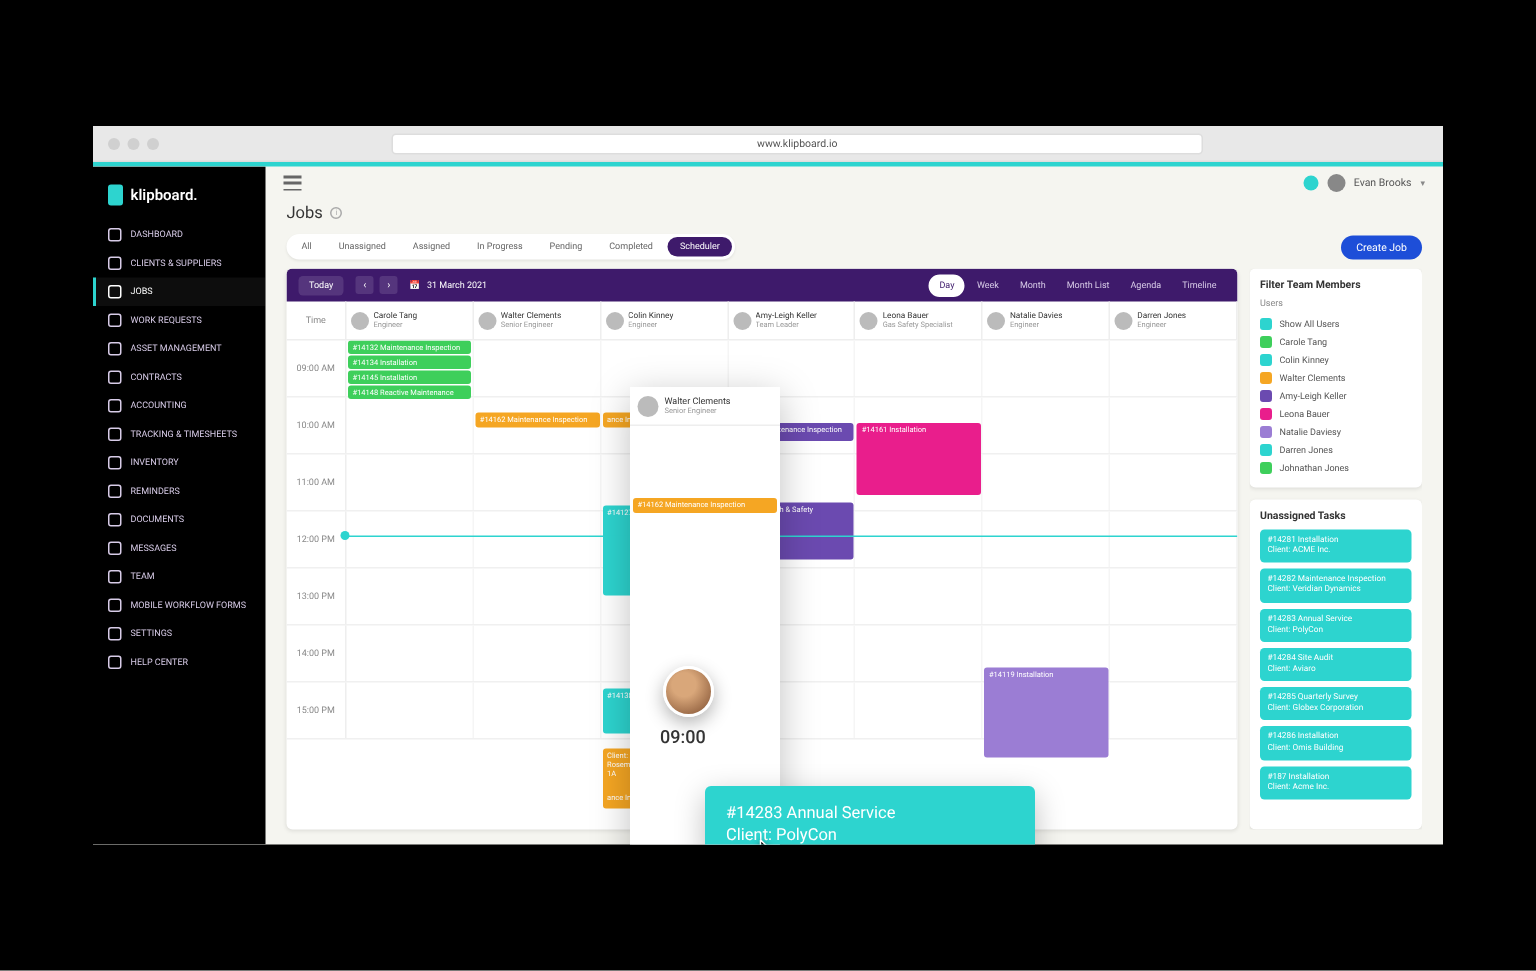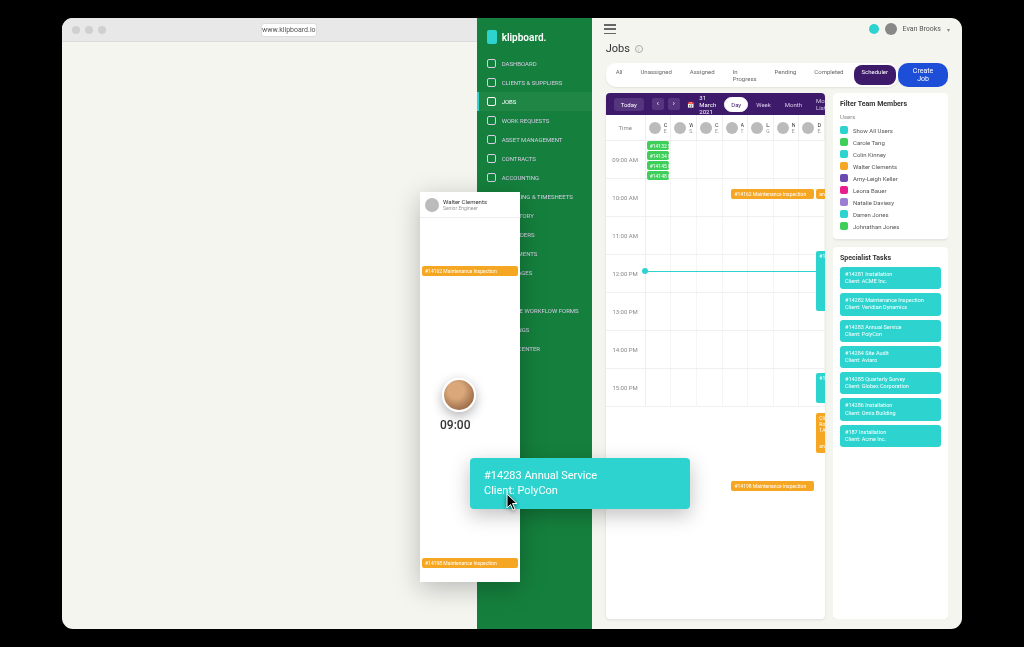--- a/index.html
+++ b/index.html
@@ -1,23 +1,23 @@
 <!DOCTYPE html>
 <html><head>
 <meta charset="utf-8">
 <style>
 * { margin: 0; padding: 0; box-sizing: border-box; font-family: -apple-system, BlinkMacSystemFont, "Segoe UI", Roboto, sans-serif; }
 body { background: #000; display: flex; align-items: center; justify-content: center; height: 647px; width: 1024px; overflow: hidden; }
-.window { width: 900px; height: 611px; background: #f5f5f0; border-radius: 11px; overflow: hidden; display: flex; box-shadow: 0 10px 40px rgba(0,0,0,.4); position: relative; }
+.window { width: 900px; height: 479px; background: #f5f5f0; border-radius: 0; overflow: hidden; display: flex; flex-direction: column; box-shadow: 0 10px 40px rgba(0,0,0,.4); position: relative; }
 .titlebar { height: 24px; background: #e8e8e8; display: flex; align-items: center; padding: 0 10px; gap: 5px; border-bottom: 1px solid #ddd; }
 .dot { width: 8px; height: 8px; border-radius: 50%; background: #d0d0d0; }
 .urlbar { flex: 1; margin: 0 150px; background: #fff; border: 1px solid #ddd; border-radius: 3px; height: 14px; display: flex; align-items: center; justify-content: center; font-size: 7px; color: #555; }
 .accentbar { height: 3px; background: linear-gradient(90deg, #2dd4cf 0%, #2dd4cf 100%); }
 .app { flex: 1; display: flex; overflow: hidden; }
-.sidebar { width: 115px; background: #15803d; color: #fff; display: flex; flex-direction: column; padding-top: 8px; }
+.sidebar { width: 115px; background: #000000; color: #fff; display: flex; flex-direction: column; padding-top: 8px; }
 .logo { display: flex; align-items: center; gap: 5px; padding: 4px 10px 10px; font-size: 10px; font-weight: 600; }
 .logo-icon { width: 10px; height: 14px; background: #2dd4cf; border-radius: 2px; }
 .nav { flex: 1; overflow: hidden; }
 .nav-item { display: flex; align-items: center; gap: 6px; padding: 5px 8px; font-size: 6px; color: #d8cce8; cursor: pointer; border-left: 2px solid transparent; }
 .nav-item.active { border-left-color: #2dd4cf; color: #fff; background: rgba(255,255,255,.05); }
 .nav-icon { width: 9px; height: 9px; border: 1px solid currentColor; border-radius: 2px; flex-shrink: 0; }
 .main { flex: 1; display: flex; flex-direction: column; overflow: hidden; }
 .topbar { height: 22px; display: flex; align-items: center; justify-content: space-between; padding: 0 12px; }
 .hamburger { width: 12px; height: 10px; display: flex; flex-direction: column; justify-content: space-between; cursor: pointer; }
 .hamburger span { height: 1.5px; background: #666; }
@@ -408,21 +408,21 @@
                   <div class="chk" style="background:#2dd4cf"></div>
                   <span class="user-label">Darren Jones</span>
                 </div>
                 <div class="user-row">
                   <div class="chk" style="background:#3ecf5b"></div>
                   <span class="user-label">Johnathan Jones</span>
                 </div>
               </div>
           </div>
           <div class="panel" style="flex:1; overflow:hidden;">
-            <div class="panel-title">Specialist Tasks</div>
+            <div class="panel-title">Unassigned Tasks</div>
             <div id="tasklist">
                 <div class="task-card">
                   <div>#14281 Installation</div>
                   <div>Client: ACME Inc.</div>
                 </div>
                 <div class="task-card">
                   <div>#14282 Maintenance Inspection</div>
                   <div>Client: Veridian Dynamics</div>
                 </div>
                 <div class="task-card">

